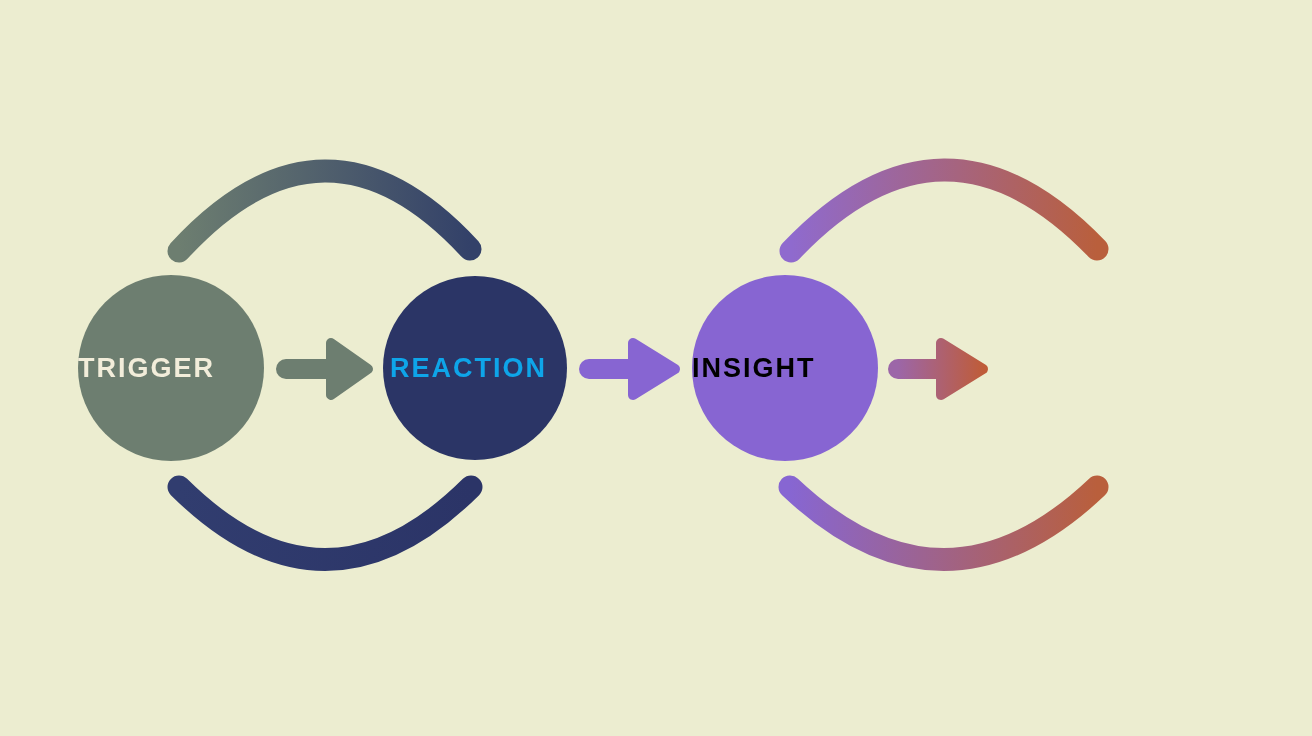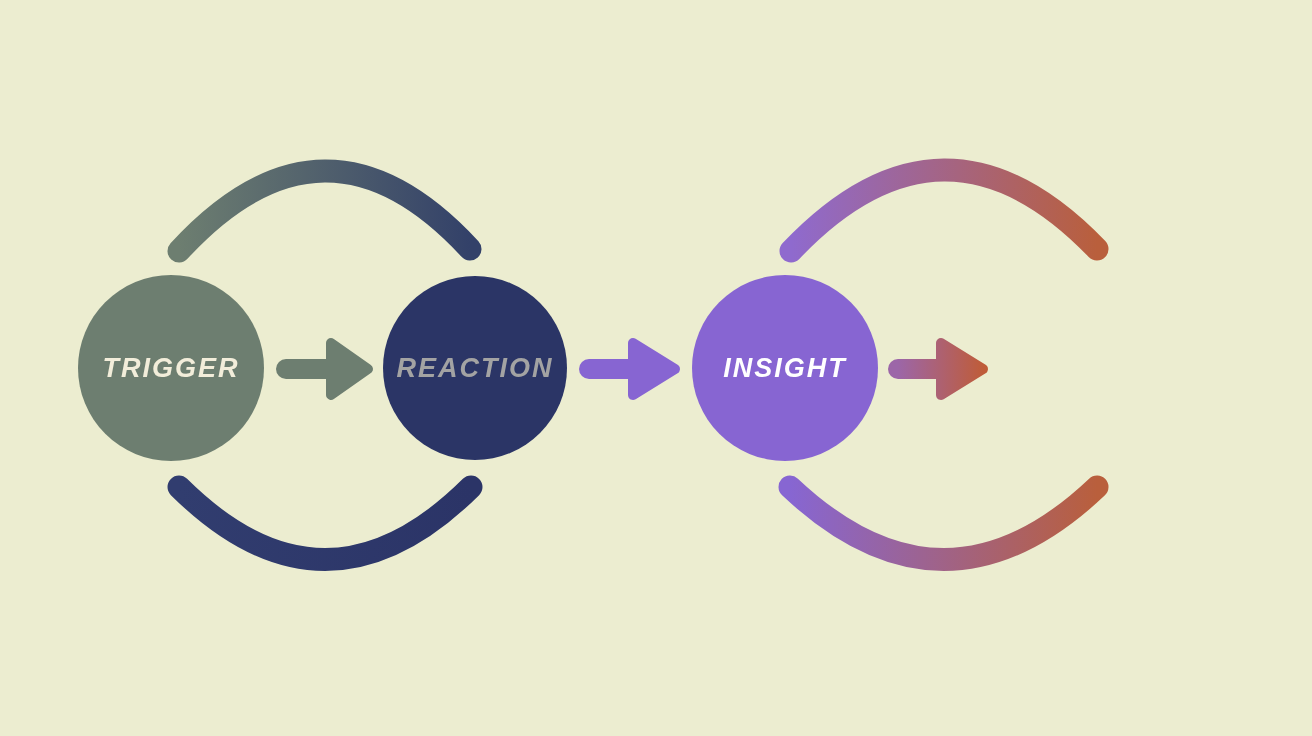--- a/index.html
+++ b/index.html
@@ -36,22 +36,21 @@
   }
   .arrow-head {
     stroke-width: 10;
     stroke-linejoin: round;
   }
   .circle {
     position: absolute;
     border-radius: 50%;
     display: flex;
     align-items: center;
-    justify-content: center;
-    font-style: italic;
+    justify-content: flex-start;
   }
   .stage-label {
     font-size: 27px;
     font-weight: 700;
     letter-spacing: 2px;
     white-space: nowrap;
     user-select: none;
   }
 </style>
 </head>
@@ -108,21 +107,21 @@
       <line class="arrow-tail" x1="898" y1="369" x2="942" y2="369" stroke="url(#arrow-g2)"></line>
       <path class="arrow-head" d="M 941 343 L 983 369 L 941 395 Z" fill="url(#arrow-g2)" stroke="url(#arrow-g2)"></path>
     </g>
   </svg>
 
   <div class="circle" style="left: 78px; top: 275px; width: 186px; height: 186px; background-color: rgb(109, 126, 112);">
     <span class="stage-label" style="color: rgb(242, 237, 218);">TRIGGER</span>
   </div>
 
   <div class="circle" style="left: 383px; top: 276px; width: 184px; height: 184px; background-color: rgb(43, 53, 102);">
-    <span class="stage-label" style="color: #a3a3a3;">REACTION</span>
+    <span class="stage-label" style="color: #0ea5e9; margin-left: 7px;">REACTION</span>
   </div>
 
   <div class="circle" style="left: 692px; top: 275px; width: 186px; height: 186px; background-color: rgb(135, 101, 210);">
-    <span class="stage-label" style="color: #ffffff;">INSIGHT</span>
+    <span class="stage-label" style="color: #000000;">INSIGHT</span>
   </div>
 
 
 </div>
 
 </body></html>

